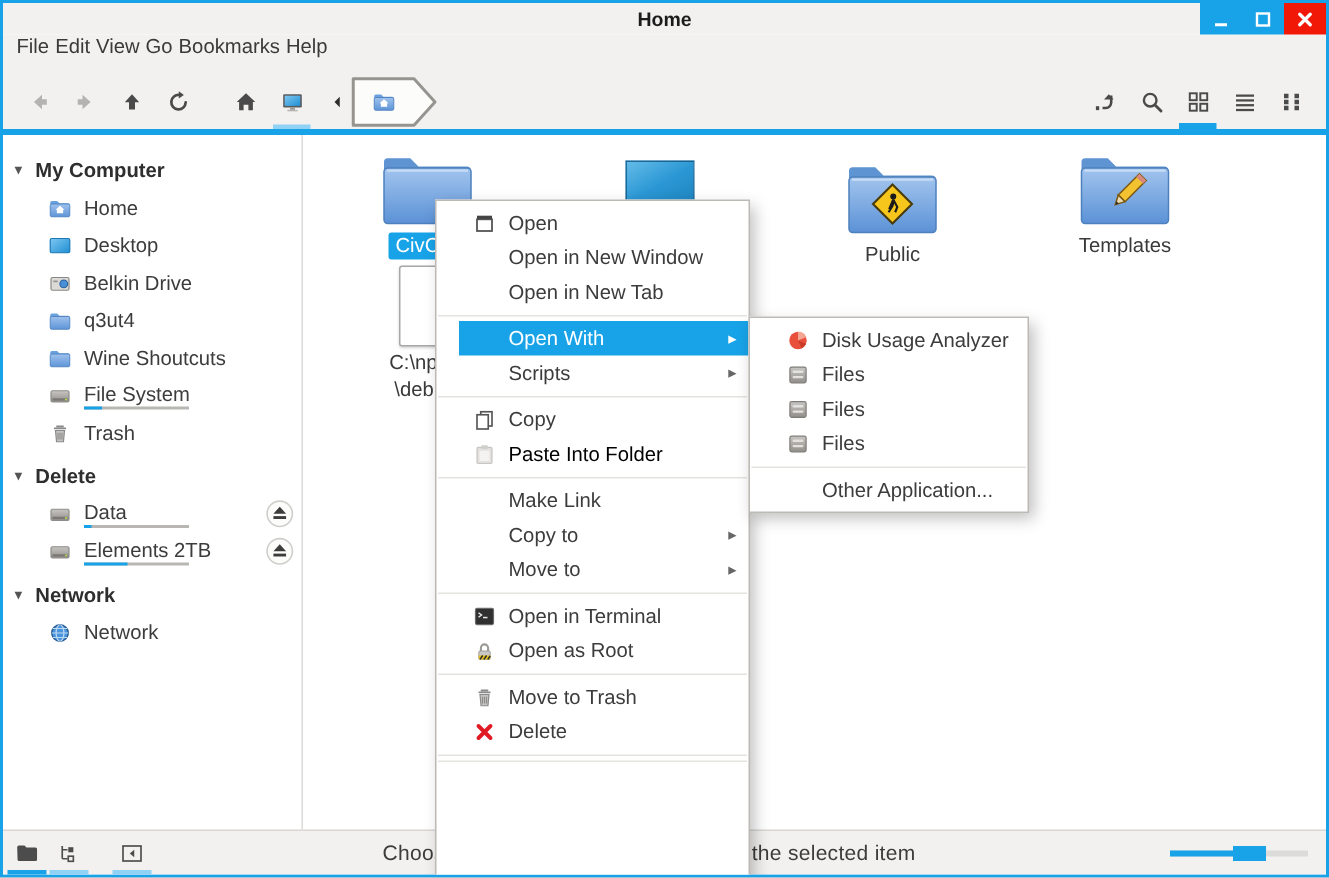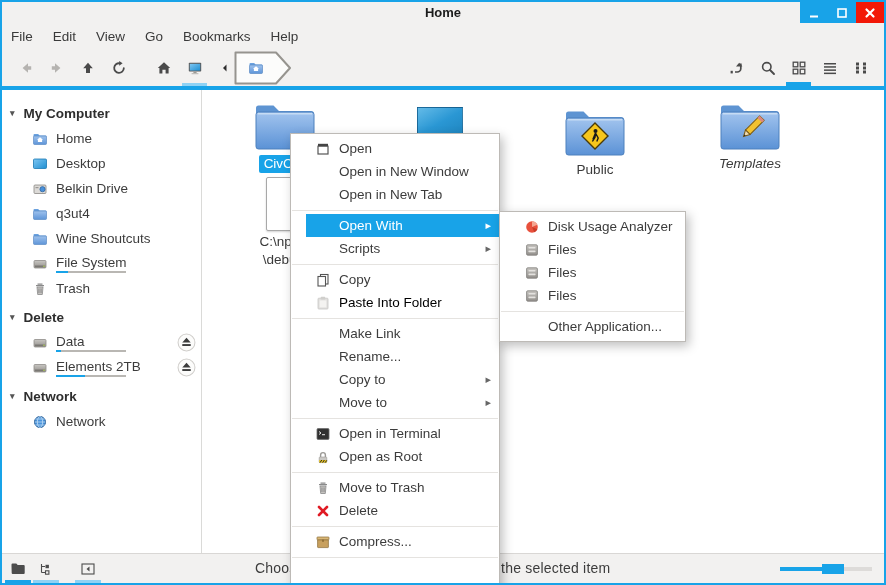--- a/index.html
+++ b/index.html
@@ -5,21 +5,21 @@
 :root{--accent:#18a3e8;--lightblue:#8fd2f4;--red:#f21807;--chrome:#f2f1f0;}
 *{margin:0;padding:0;box-sizing:border-box;}
 body{font-family:"Liberation Sans",sans-serif;background:#888;}
 .window{width:886px;height:585px;border:2px solid var(--accent);background:#fff;position:relative;overflow:hidden;display:flex;flex-direction:column;font-size:13.5px;color:#3c3c3c;}
 .titlebar{height:21px;background:var(--chrome);position:relative;flex:none;}
 .title{text-align:center;line-height:21px;font-weight:bold;font-size:13px;color:#1c1c1c;}
 .win-buttons{position:absolute;right:0;top:0;height:21px;display:flex;}
 .win-btn{width:28px;height:21px;display:flex;align-items:center;justify-content:center;}
 .win-btn.minimize,.win-btn.maximize{background:var(--accent);}
 .win-btn.close{background:var(--red);}
-.menubar{height:27px;background:var(--chrome);display:flex;align-items:center;padding-left:9px;gap:20px;flex:none;color:#3a3a3a;}
+.menubar{height:27px;background:var(--chrome);display:flex;padding-left:9px;gap:4px;flex:none;color:#3a3a3a;}
 .toolbar{height:36px;background:var(--chrome);display:flex;align-items:center;padding:0 8px;flex:none;}
 .tb-btn{width:31px;height:36px;display:flex;align-items:center;justify-content:center;position:relative;color:#4a4a4a;}
 .tb-btn.disabled{color:#b5b3b0;}
 .tb-btn.gap{margin-left:14px;}
 .tb-underline{position:absolute;left:3px;right:3px;bottom:0;height:3px;}
 .tb-underline.light{background:var(--lightblue);}
 .tb-underline.accent{background:var(--accent);height:4px;}
 .tb-right{margin-left:auto;display:flex;}
 .crumb-scroll{width:14px;height:36px;display:flex;align-items:center;justify-content:center;margin-left:8px;color:#2c2c2c;}
 .breadcrumb{margin-left:2px;position:relative;width:58px;height:34px;}
@@ -438,21 +438,21 @@
                   <circle cx="0.5" cy="-5" r="2" fill="#1a1a1a"></circle>
                   <path d="M0.5 -3 L-2.2 3.5 M0.5 -3 L3.2 2 L1.8 5.5 M0.5 -3 L0.3 0.8 M0.3 0.8 L-2.6 5.5" stroke="#1a1a1a" stroke-width="1.4" fill="none"></path>
                 </g>
               </svg>
             </span>
           </div>
           <div class="file-label">
             <div>Public</div>
           </div>
         </div>
-        <div class="file-item" style="left: 473px; top: 8px; font-style: italic;">
+        <div class="file-item" style="left: 473px; top: 8px;">
           <div class="icon-box">
             <span class="ic">
               <svg width="64" height="52" viewBox="0 0 64 52">
                 <path d="M3 13 V8 q0-2.5 2.5-2.5 h15 l5.5 5.5 H58 q3 0 3 3 V13 Z" fill="#5e94d2"></path>
                 <rect x="3" y="12" width="58" height="37" rx="2.5" fill="url(#gradFolderBig)" stroke="#4d80bd" stroke-width="1"></rect>
                 <path d="M5 13.8 h54" stroke="#c6dcf4" stroke-width="1.5"></path>
                 <g transform="translate(34,28) rotate(45)">
                   <rect x="-3.2" y="-14" width="6.4" height="20" fill="#f2c230" stroke="#7a5a14" stroke-width="1"></rect>
                   <rect x="-3.2" y="-14" width="6.4" height="3" fill="#d98880"></rect>
                   <path d="M-3.2 6 L0 12 L3.2 6 Z" fill="#ecd9b0" stroke="#7a5a14" stroke-width="1"></path>
@@ -563,24 +563,20 @@
         </span>
         <span class="mi-label">Paste Into Folder</span>
       </div>
       <div class="menu-sep"></div>
       <div class="menu-item">
         <span class="mi-icon"></span>
         <span class="mi-label">Make Link</span>
       </div>
       <div class="menu-item">
         <span class="mi-icon"></span>
-        <span class="mi-label">Rename...</span>
-      </div>
-      <div class="menu-item">
-        <span class="mi-icon"></span>
         <span class="mi-label">Copy to</span>
         <span class="mi-arrow">▸</span>
       </div>
       <div class="menu-item">
         <span class="mi-icon"></span>
         <span class="mi-label">Move to</span>
         <span class="mi-arrow">▸</span>
       </div>
       <div class="menu-sep"></div>
       <div class="menu-item">
@@ -617,30 +613,20 @@
       </div>
       <div class="menu-item">
         <span class="ic mi-icon">
           <svg width="16" height="16" viewBox="0 0 16 16">
             <path d="M4 4 L12 12 M12 4 L4 12" stroke="#e01b24" stroke-width="2.6" stroke-linecap="round"></path>
           </svg>
         </span>
         <span class="mi-label">Delete</span>
       </div>
       <div class="menu-sep"></div>
-      <div class="menu-item">
-        <span class="ic mi-icon">
-          <svg width="16" height="16" viewBox="0 0 16 16">
-            <rect x="2.6" y="5.6" width="10.8" height="8" rx="0.6" fill="#c8a05e" stroke="#8a6a34" stroke-width="0.7"></rect>
-            <rect x="2" y="3" width="12" height="2.8" rx="0.6" fill="#dab878" stroke="#8a6a34" stroke-width="0.7"></rect>
-            <rect x="7.2" y="5.6" width="1.6" height="2.2" fill="#8a6a34"></rect>
-          </svg>
-        </span>
-        <span class="mi-label">Compress...</span>
-      </div>
       <div class="menu-sep"></div>
     </div>
   <div class="menu submenu" id="open-with-submenu">
       <div class="menu-item">
         <span class="ic mi-icon">
           <svg width="16" height="16" viewBox="0 0 16 16">
             <circle cx="8" cy="8" r="5.8" fill="#e8503c"></circle>
             <path d="M8 8 V2.2 A5.8 5.8 0 0 1 13.4 5.8 Z" fill="#f4a692"></path>
             <path d="M8 8 L13.4 10.2 A5.8 5.8 0 0 1 10.4 13.2 Z" fill="#c83c28"></path>
           </svg>

